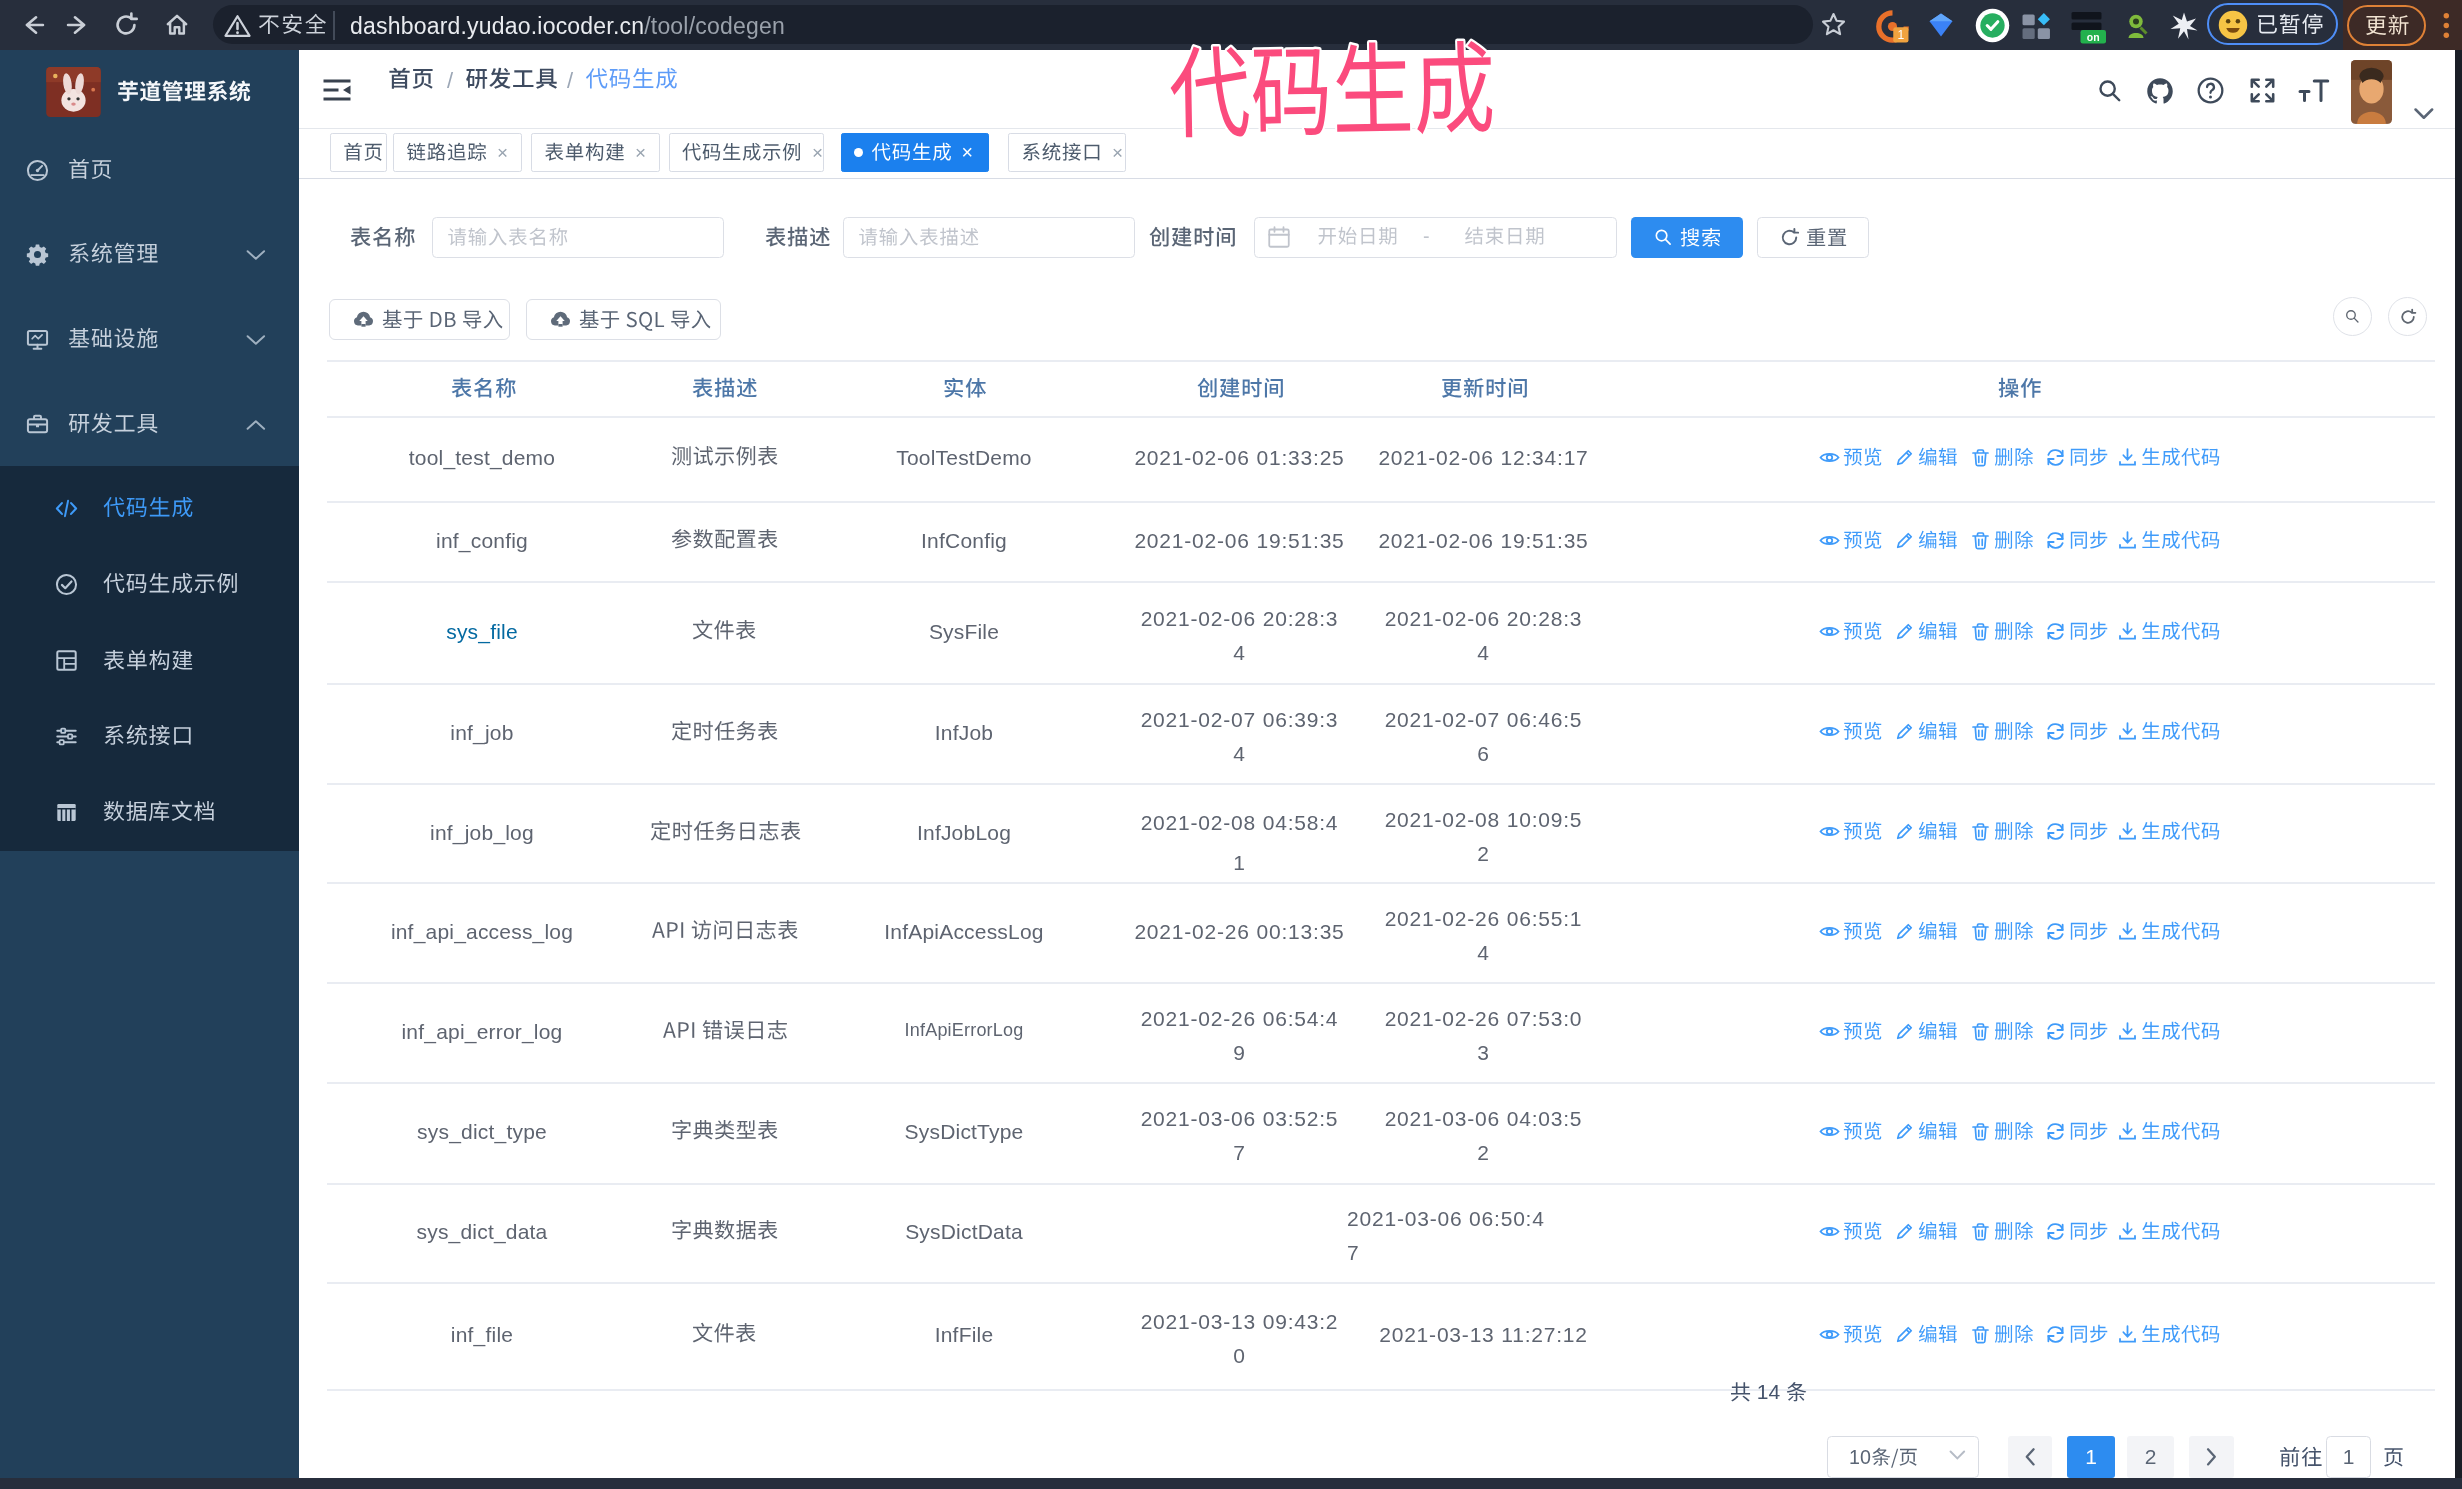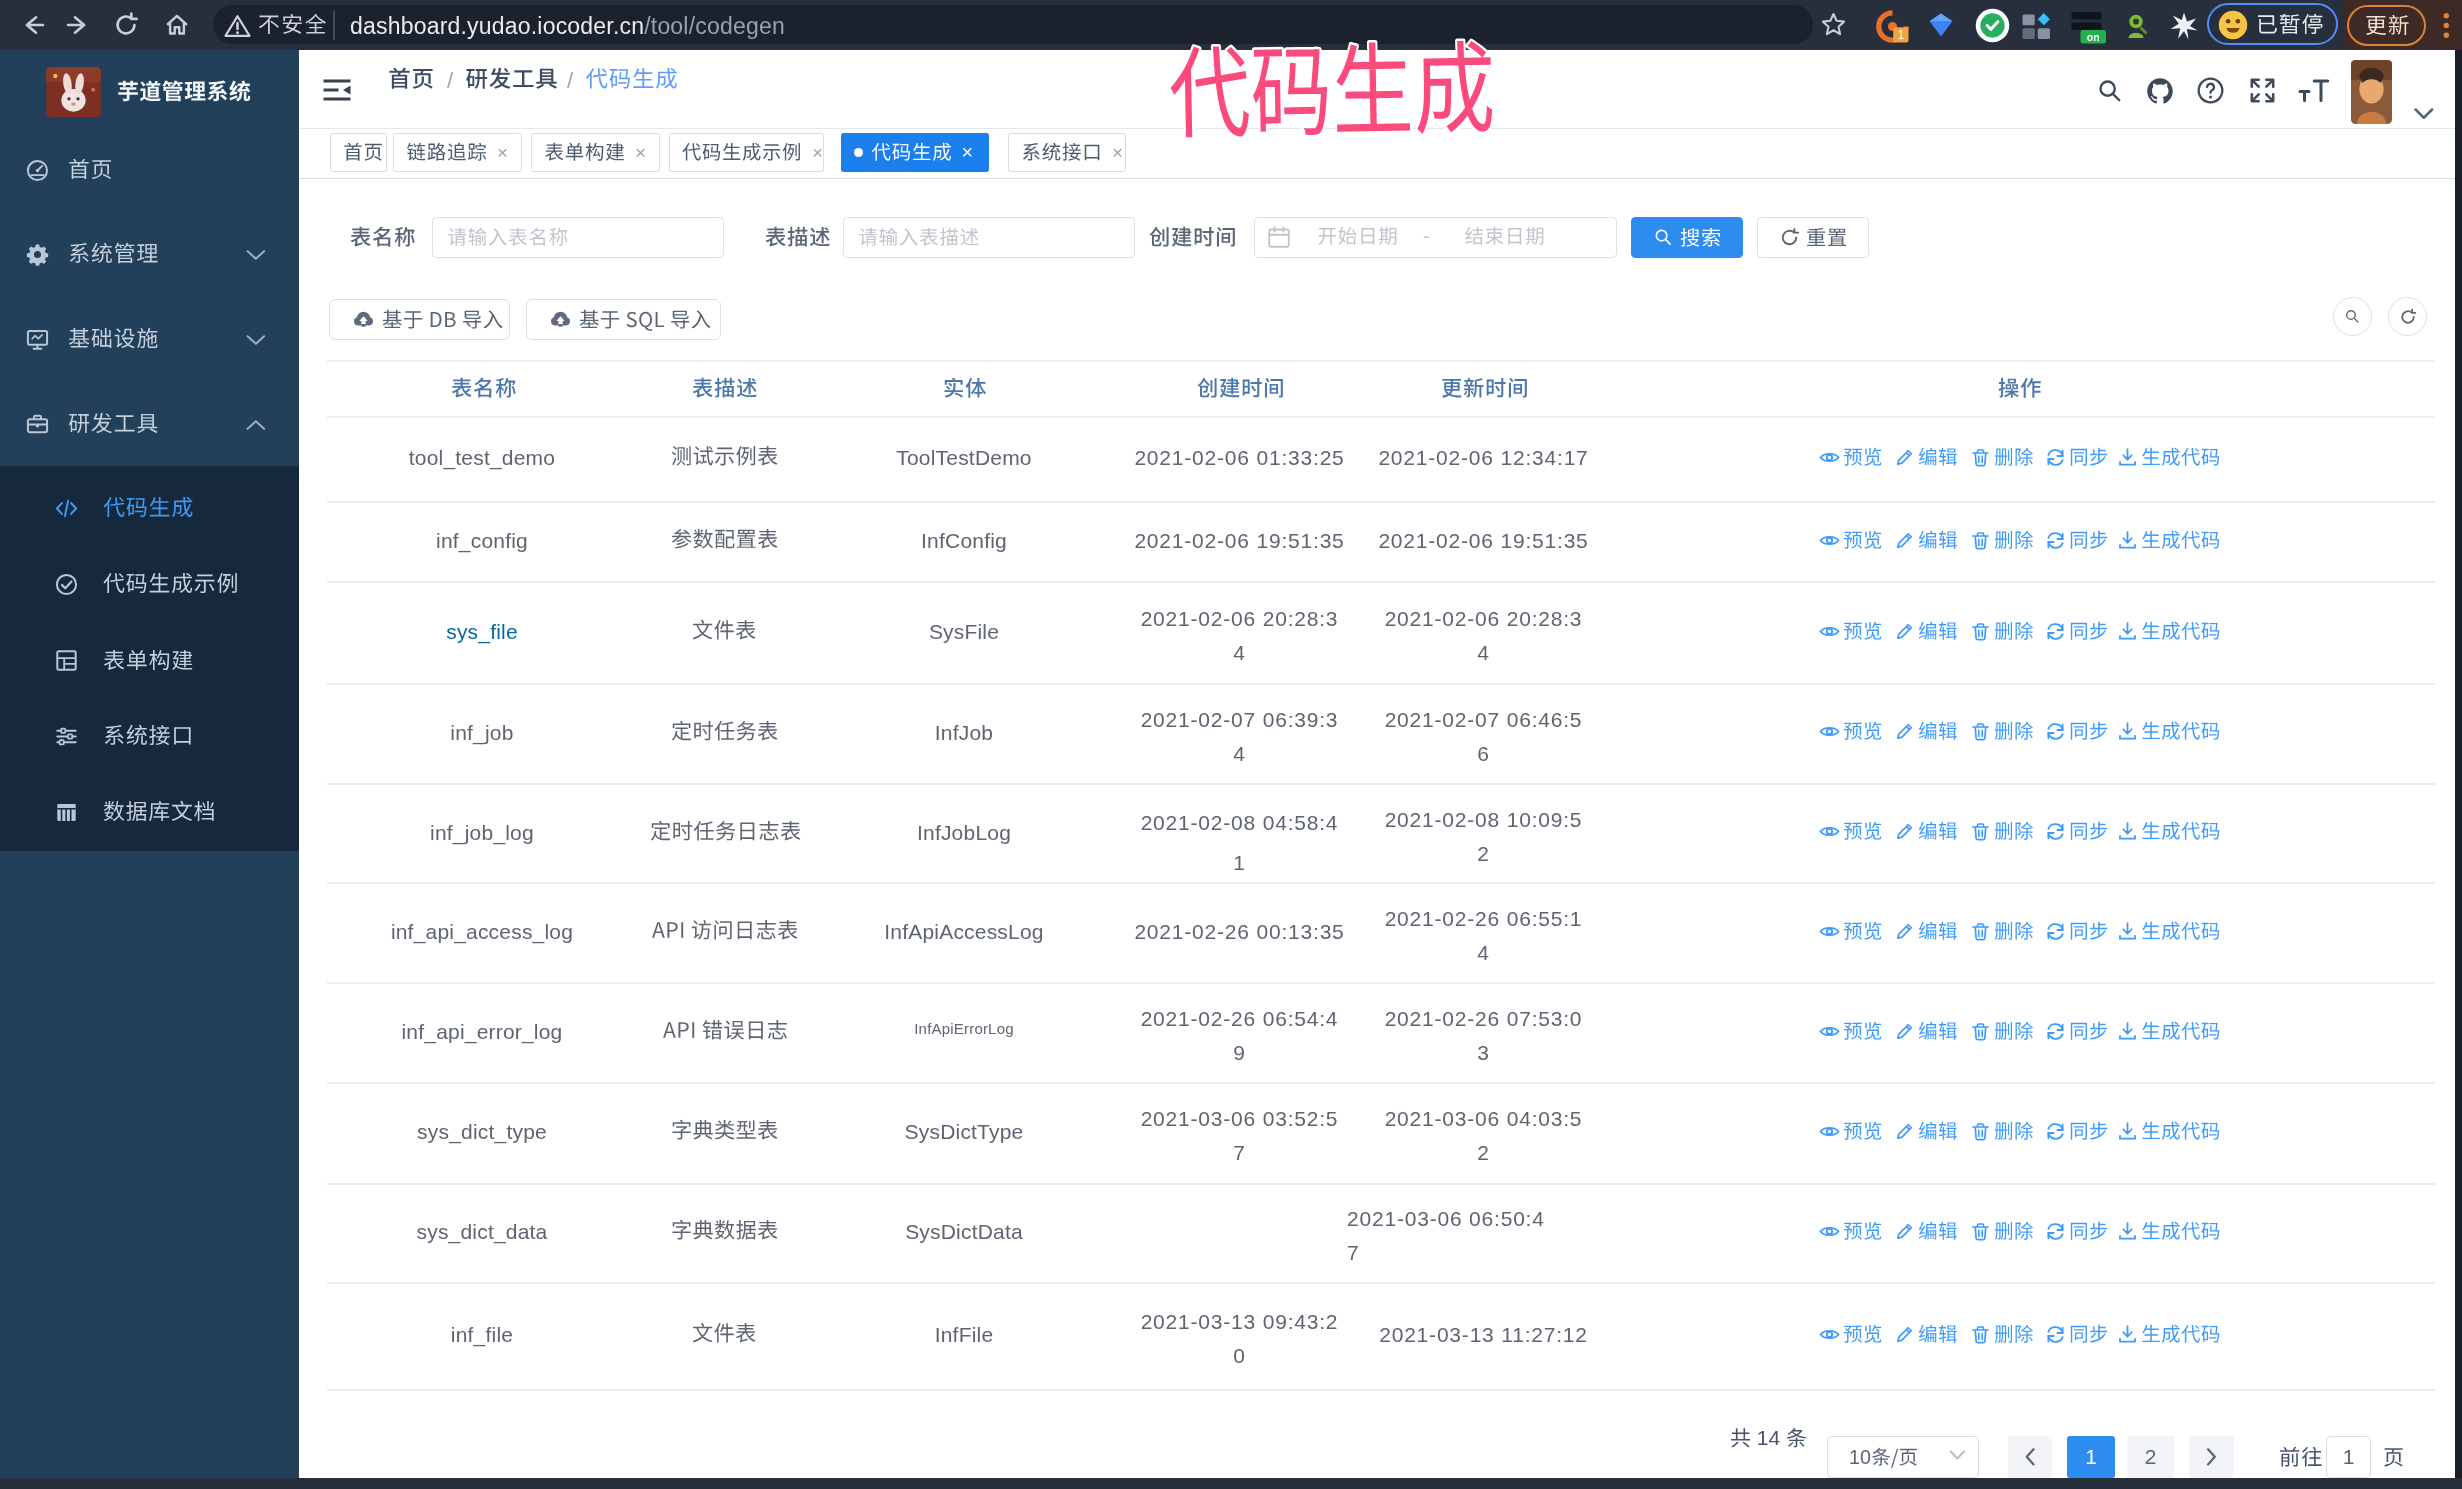--- a/index.html
+++ b/index.html
@@ -1211,21 +1211,21 @@
           <use href="#g113" x="0"></use>
           <use href="#g114" x="626"></use>
           <use href="#g115" x="1277"></use>
           <use href="#g82" x="1588"></use>
           <use href="#g118" x="1829"></use>
           <use href="#g119" x="2847"></use>
           <use href="#g73" x="3865"></use>
           <use href="#g112" x="4883"></use>
         </g>
       </svg></div>
-    <div class="abs" style="left:506px;top:970px;width:318px;text-align:center;font-size:15px;color:#5E6470;letter-spacing:0.2px">InfApiErrorLog</div>
+    <div class="abs" style="left:506px;top:970px;width:318px;text-align:center;font-size:18px;color:#5E6470;letter-spacing:0.2px">InfApiErrorLog</div>
     <div class="abs" style="left:804px;top:952px;width:273px;text-align:center;font-size:21px;color:#5E6470;letter-spacing:0.8px;line-height:34px">2021-02-26 06:54:4<br>9</div>
     <div class="abs" style="left:1048px;top:952px;width:273px;text-align:center;font-size:21px;color:#5E6470;letter-spacing:0.8px;line-height:34px">2021-02-26 07:53:0<br>3</div>
     <div class="abs" style="left:1520px;top:971px;display:flex;align-items:center">
       <svg class="" width="21" height="21" viewBox="0 0 28 28" fill="none">
         <path d="M2 14 C7 7.5 21 7.5 26 14 C21 20.5 7 20.5 2 14 Z" stroke="#3F9BFA" stroke-width="2.4" fill="none"></path>
         <circle cx="14" cy="14" r="3.6" stroke="#3F9BFA" stroke-width="2.4" fill="none"></circle>
       </svg>
       <span style="width:3px"></span>
       <svg class="cn" width="40" height="21" viewBox="0 0 53 28">
         <g transform="translate(0,22.88) scale(0.02600,-0.02600)" fill="#3F9BFA">
@@ -1522,21 +1522,21 @@
       <span style="width:3px"></span>
       <svg class="cn" width="80" height="21" viewBox="0 0 106 28">
         <g transform="translate(0,22.88) scale(0.02600,-0.02600)" fill="#3F9BFA">
           <use href="#g30" x="0"></use>
           <use href="#g31" x="1019"></use>
           <use href="#g28" x="2038"></use>
           <use href="#g29" x="3058"></use>
         </g>
       </svg>
     </div>
-    <div class="abs" style="left:1431px;top:1376px;display:flex;align-items:center">
+    <div class="abs" style="left:1431px;top:1330px;display:flex;align-items:center">
       <svg class="cn" width="21" height="23" viewBox="0 0 28 30">
         <g transform="translate(0,24.64) scale(0.02800,-0.02800)" fill="#45536B">
           <use href="#g124" x="0"></use>
         </g>
       </svg>
       <span style="font-size:21px;color:#45536B">&nbsp;14&nbsp;</span>
       <svg class="cn" width="21" height="23" viewBox="0 0 28 30">
         <g transform="translate(0,24.64) scale(0.02800,-0.02800)" fill="#45536B">
           <use href="#g125" x="0"></use>
         </g>

